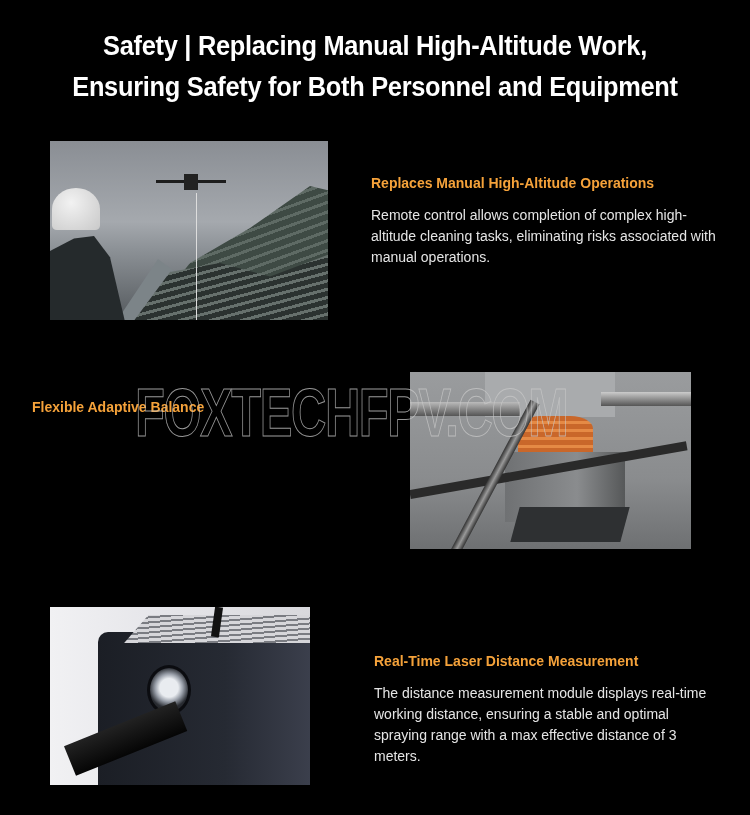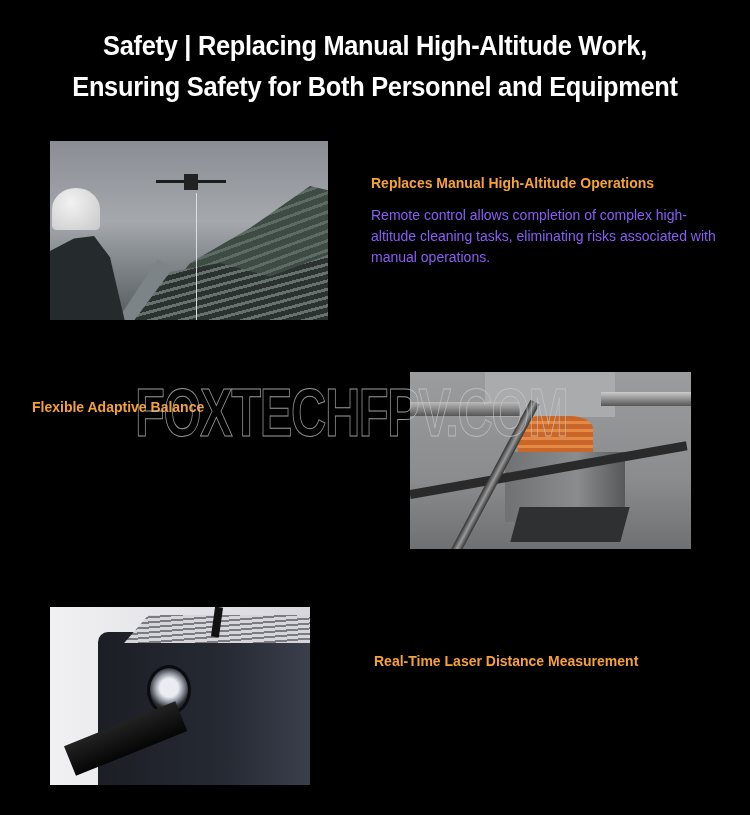--- a/index.html
+++ b/index.html
@@ -58,21 +58,21 @@
     background: repeating-linear-gradient(175deg, #7a7c82 0 2px, #d6d6da 2px 5px); clip-path: polygon(8% 100%, 20% 0, 100% 0, 100% 100%); }
   #photo3 .antenna { position: absolute; left: 163px; top: 0; width: 8px; height: 30px; background: #111; transform: rotate(8deg); }
   #photo3 .lens { position: absolute; left: 97px; top: 58px; width: 44px; height: 50px; border-radius: 50%;
     background: radial-gradient(circle at 50% 45%, #e9ecf0 0 30%, #9aa0aa 45%, #2a2d33 65%, #111 100%); border: 3px solid #0b0c10; }
   #photo3 .arm { position: absolute; left: 20px; top: 138px; width: 120px; height: 32px; background: linear-gradient(180deg,#222,#050505);
     transform: rotate(-22deg); transform-origin: left; }
 
   
   .feature { position: absolute; }
   .feature .heading { font-weight: bold; font-size: 14px; color: #f5a23a; white-space: nowrap; }
-  .feature .body { margin-top: 14px; font-size: 14px; line-height: 21px; color: #8b5cf6; }
+  .feature .body { margin-top: 14px; font-size: 14px; line-height: 21px; color: #e5e5e5; }
   #feature1 { left: 371px; top: 175px; width: 350px; }
   #feature2 { left: 32px; top: 399px; width: 290px; }
   #feature3 { left: 366px; top: 653px; width: 350px; margin-left: 8px; }
 
   
   .watermark {
     position: absolute; left: 135px; top: 377px; width: 510px; height: 70px;
     font-family: "Liberation Sans", sans-serif; font-weight: bold; font-size: 68px; line-height: 70px;
     color: transparent; -webkit-text-stroke: 1px rgba(200,200,200,0.75);
     letter-spacing: -2px; white-space: nowrap; transform: scaleX(0.72); transform-origin: left center;
@@ -121,15 +121,16 @@
 <div class="photo" id="photo3">
   <div class="cube"></div>
   <div class="cubetop"></div>
   <div class="antenna"></div>
   <div class="lens"></div>
   <div class="arm"></div>
 </div>
 
 <div class="feature" id="feature3">
   <div class="heading">Real-Time Laser Distance Measurement</div>
+  <div class="body">The distance measurement module displays real-time working distance, ensuring a stable and optimal spraying range with a max effective distance of 3 meters.</div>
 </div>
 
 <div class="watermark">FOXTECHFPV.COM</div>
 
 </body></html>

